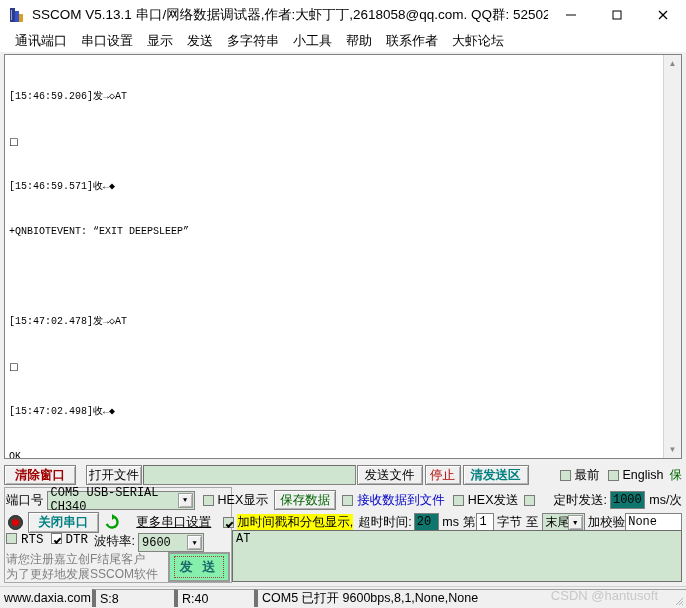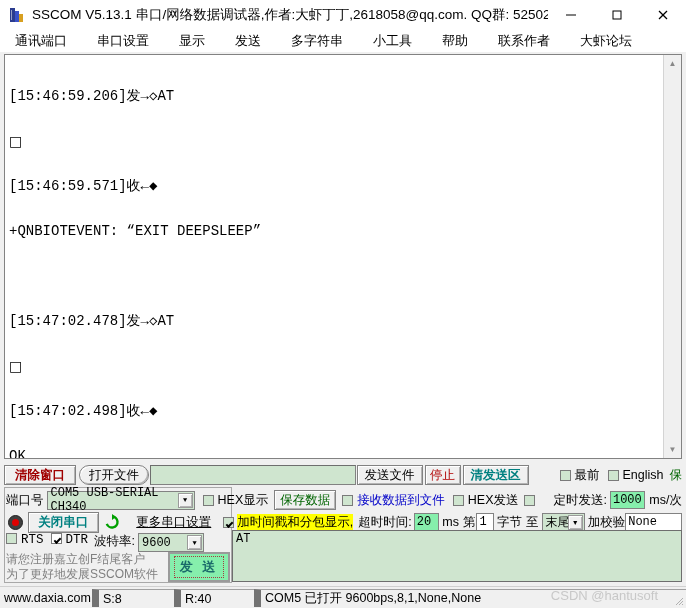--- a/index.html
+++ b/index.html
@@ -18,28 +18,28 @@
   .tb-icon{width:18px;height:18px;margin-left:8px;margin-right:6px;position:relative;flex:0 0 auto;}
   .tb-title{font-size:13.5px;color:#000;white-space:nowrap;overflow:hidden;flex:1 1 auto;
     letter-spacing:0px;}
   .tb-btns{display:flex;height:30px;flex:0 0 auto;}
   .tb-btn{width:46px;height:30px;display:flex;align-items:center;justify-content:center;
     font-size:13px;color:#000;}
   .tb-btn svg{display:block;}
 
   
   .menubar{position:absolute;left:0;top:30px;width:686px;height:22px;background:#ffffff;
-    display:flex;align-items:center;padding-left:8px;box-sizing:border-box;gap:16px;}
+    display:flex;align-items:center;padding-left:8px;box-sizing:border-box;}
   .menu-item{font-size:13px;color:#000;padding:0 7px;white-space:nowrap;line-height:22px;}
 
   
   .term-wrap{position:absolute;left:4px;top:54px;width:678px;height:405px;
     background:#ffffff;border:1px solid #828282;box-sizing:border-box;display:flex;}
   .term{flex:1 1 auto;overflow:hidden;padding:4px 2px 0 4px;box-sizing:border-box;
-    font-family:"Liberation Mono","DejaVu Sans Mono",monospace;font-size:14px;
+    font-family:"Liberation Mono","DejaVu Sans Mono",monospace;font-size:10px;
     line-height:15px;white-space:pre;color:#000;}
   .term-line{white-space:pre;}
   .box-glyph{font-family:"DejaVu Sans",sans-serif;}
 
   
   .vscroll{width:17px;flex:0 0 auto;background:#f0f0f0;border-left:1px solid #d4d4d4;
     position:relative;}
   .vs-arrow{width:17px;height:17px;display:flex;align-items:center;justify-content:center;
     color:#888;font-size:8px;position:absolute;left:0;}
   .vs-up{top:0;} .vs-down{bottom:0;}
@@ -64,21 +64,21 @@
   
   .row2{position:absolute;left:4px;top:489px;width:678px;height:22px;display:flex;align-items:center;}
   .row3{position:absolute;left:4px;top:511px;width:678px;height:22px;display:flex;align-items:center;}
   .sel{height:19px;background:#cfe5cf;border:1px solid #828282;box-sizing:border-box;
     display:flex;align-items:center;position:relative;
     font-family:"Liberation Mono","DejaVu Sans Mono",monospace;font-size:12px;padding-left:3px;}
   .sel .arrow{position:absolute;right:1px;top:1px;width:15px;height:15px;background:#f0f0f0;
     border:1px solid #9a9a9a;box-sizing:border-box;display:flex;align-items:center;justify-content:center;
     font-size:7px;color:#000;
     box-shadow:inset 1px 1px 0 #ffffff, inset -1px -1px 0 #b4b4b4;}
-  .txtin{height:18px;background:#86efac;border:1px solid #828282;box-sizing:border-box;
+  .txtin{height:18px;background:#0f766e;border:1px solid #828282;box-sizing:border-box;
     font-family:"Liberation Mono","DejaVu Sans Mono",monospace;font-size:12px;
     display:flex;align-items:center;padding-left:2px;}
   .txtin.white{background:#ffffff;}
   .hl{background:#ffff00;}
   .blue{color:#0000c8;}
   .green{color:#006400;}
 
   
   .leftbox{position:absolute;left:4px;top:487px;width:228px;height:96px;
     border:1px solid #a8a8a8;box-sizing:border-box;}
@@ -102,21 +102,21 @@
   .sendarea{position:absolute;left:232px;top:530px;width:450px;height:52px;
     background:#cfe5cf;border:1px solid #6e6e6e;box-sizing:border-box;
     font-family:"Liberation Mono","DejaVu Sans Mono",monospace;font-size:12px;
     padding:1px 0 0 3px;}
 
   
   .statusbar{position:absolute;left:0;top:586px;width:686px;height:22px;
     background:#f0f0f0;border-top:1px solid #d0d0d0;display:flex;align-items:center;}
   .sb-cell{height:18px;display:flex;align-items:center;padding-left:4px;
     font-size:12.5px;white-space:nowrap;box-sizing:border-box;}
-  .sb-sunken{border-left:7px solid #737373;border-top:1px solid #a0a0a0;}
+  .sb-sunken{border-left:4px solid #737373;border-top:1px solid #a0a0a0;}
   .wm{position:absolute;right:28px;top:588px;font-size:13px;color:#c8c8c8;white-space:nowrap;}
   .grip{position:absolute;right:2px;bottom:2px;width:12px;height:12px;}
 </style>
 </head>
 <body>
 
 <div class="app">
 
   <div class="titlebar">
     <div class="tb-icon">
@@ -173,21 +173,21 @@
       <div class="term-line">OK</div>
     </div>
     <div class="vscroll">
       <div class="vs-arrow vs-up">▲</div>
       <div class="vs-arrow vs-down">▼</div>
     </div>
   </div>
 
   <div class="row1">
     <div class="btn red" style="width:72px;">清除窗口</div>
-    <div class="btn" style="width:70px;margin-left:3px;border-radius:10px;">打开文件</div>
+    <div class="btn" style="width:56px;margin-left:10px;">打开文件</div>
     <div class="filepath"></div>
     <div class="btn" style="width:66px;">发送文件</div>
     <div class="btn red2" style="width:36px;margin-left:2px;">停止</div>
     <div class="btn teal" style="width:66px;margin-left:2px;">清发送区</div>
     <div style="display:flex;align-items:center;margin-left:5px;padding-left:26px;">
       <div class="cbx"></div>
       <span class="lbl" style="margin-left:4px;">最前</span>
     </div>
     <div style="display:flex;align-items:center;margin-left:8px;">
       <div class="cbx"></div>

